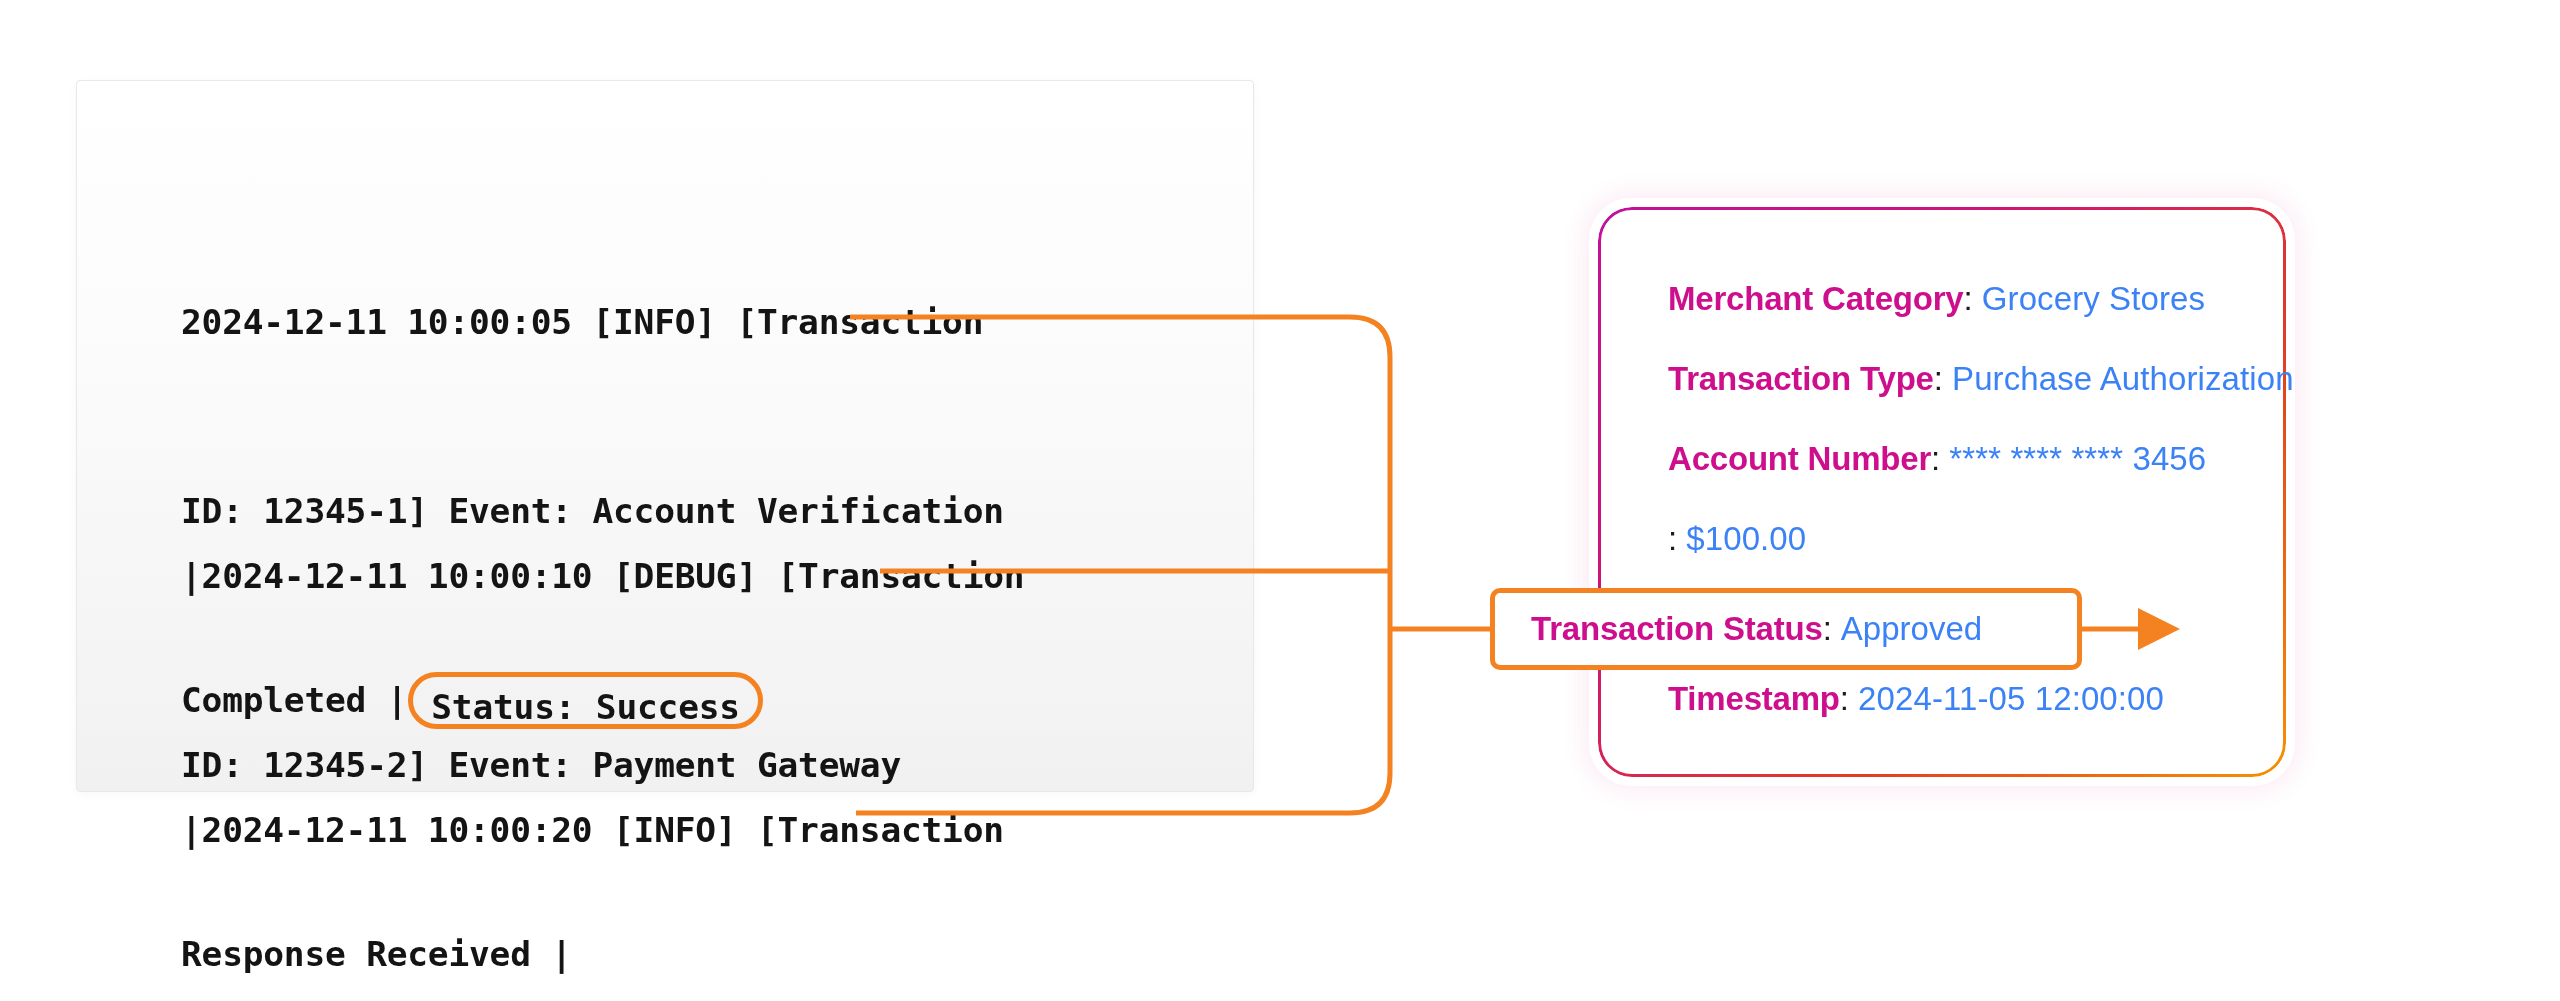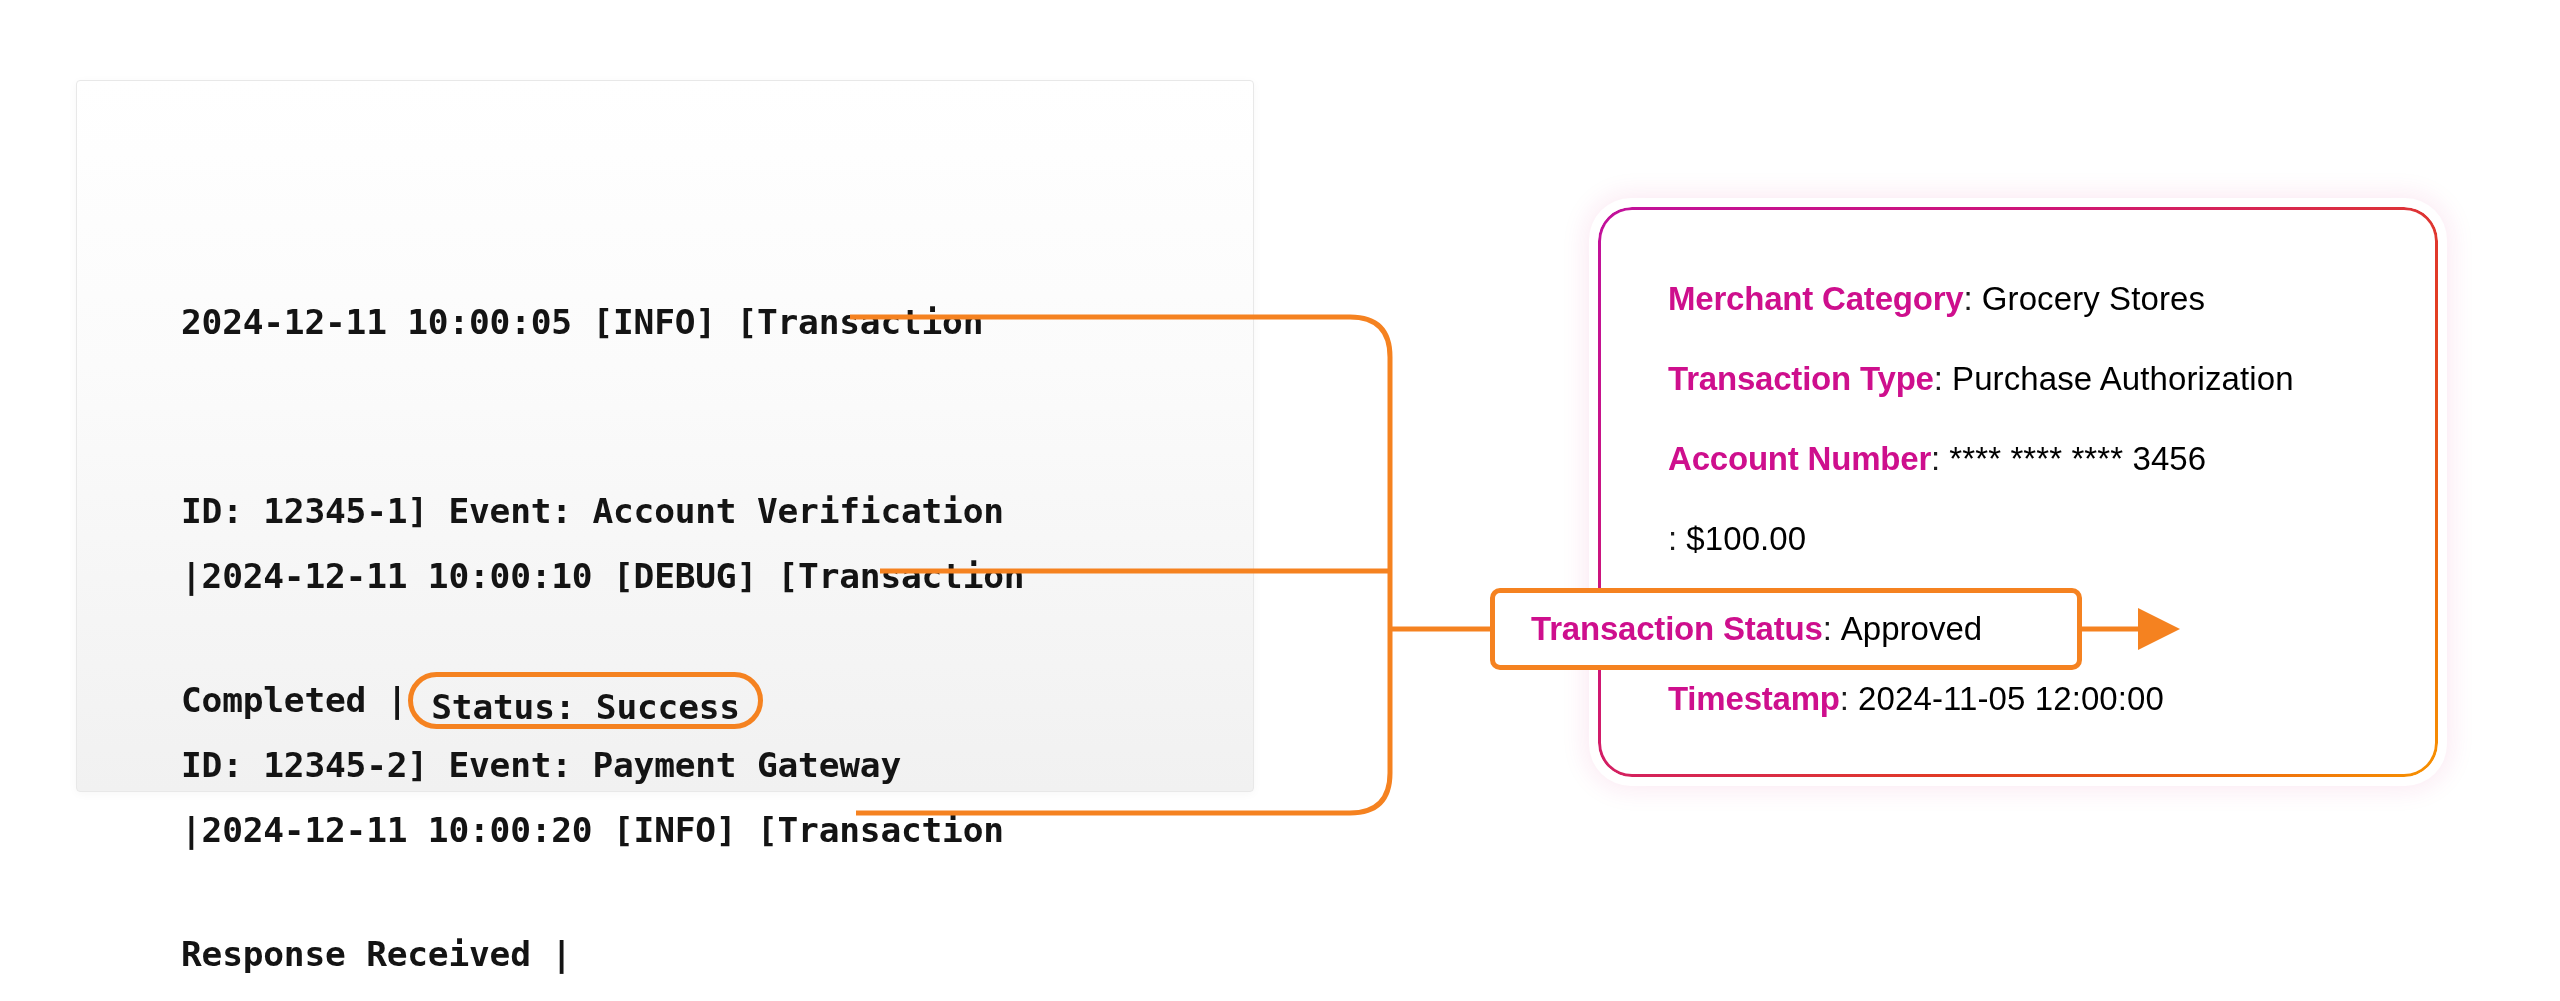--- a/index.html
+++ b/index.html
@@ -88,21 +88,21 @@
     height: 1001px;
     pointer-events: none;
     z-index: 2;
   }
 
   
   #detail-panel {
     position: absolute;
     left: 1598px;
     top: 207px;
-    width: 840px;
+    width: 688px;
     height: 570px;
     border-radius: 34px;
     box-sizing: border-box;
     background: #ffffff;
     z-index: 1;
   }
   
   #detail-panel::before {
     content: "";
     position: absolute;
@@ -142,21 +142,21 @@
     letter-spacing: 0.1px;
   }
   .detail-key {
     font-weight: 700;
     color: #CE0F8D;
     font-family: "Liberation Sans", sans-serif;
     letter-spacing: -0.2px;
   }
   .detail-colon { color: #1b1b1b; }
   .detail-val {
-    color: #000000;
+    color: #3b82f6;
     margin-left: 9px;
     font-weight: 400;
   }
   
   .detail-row-spacer { height: 80px; }
 
   
   #status-callout {
     position: absolute;
     left: 1490px;

